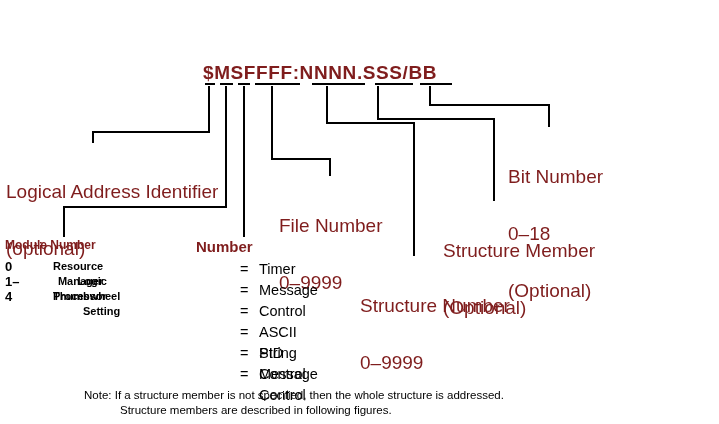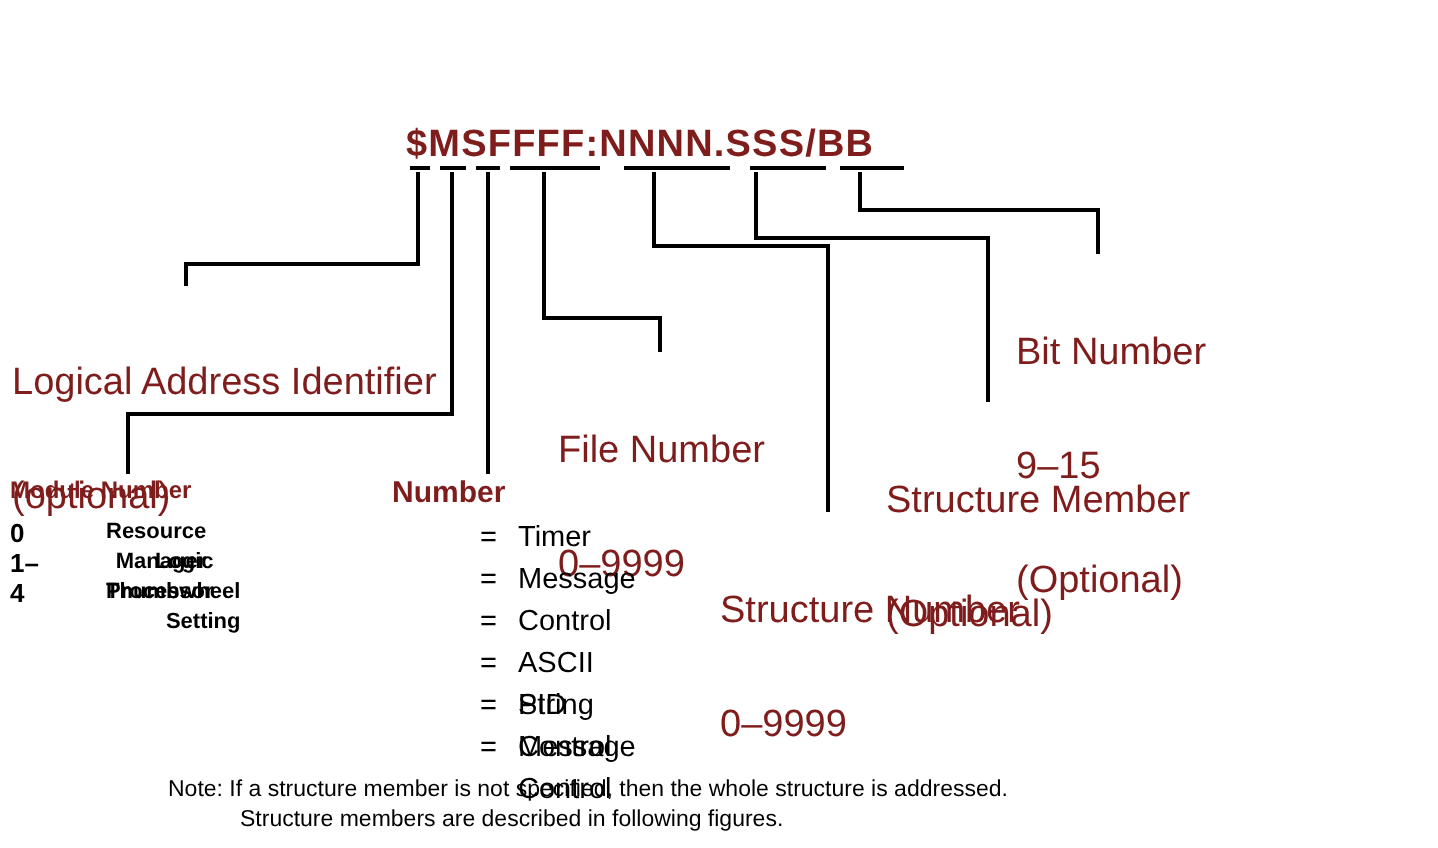--- a/index.html
+++ b/index.html
@@ -76,21 +76,21 @@
 
 <div class="txt" id="format-string">$MSFFFF:NNNN.SSS/BB</div>
 
 <div class="txt label" id="logical-address-identifier">
   <div>Logical Address Identifier</div>
   <div>(optional)</div>
 </div>
 
 <div class="txt label" id="bit-number">
   <div>Bit Number</div>
-  <div>9–15</div>
+  <div>0–18</div>
   <div>(Optional)</div>
 </div>
 
 <div class="txt label" id="file-number">
   <div>File Number</div>
   <div>0–9999</div>
 </div>
 
 <div class="txt label" id="structure-member">
   <div>Structure Member</div>

